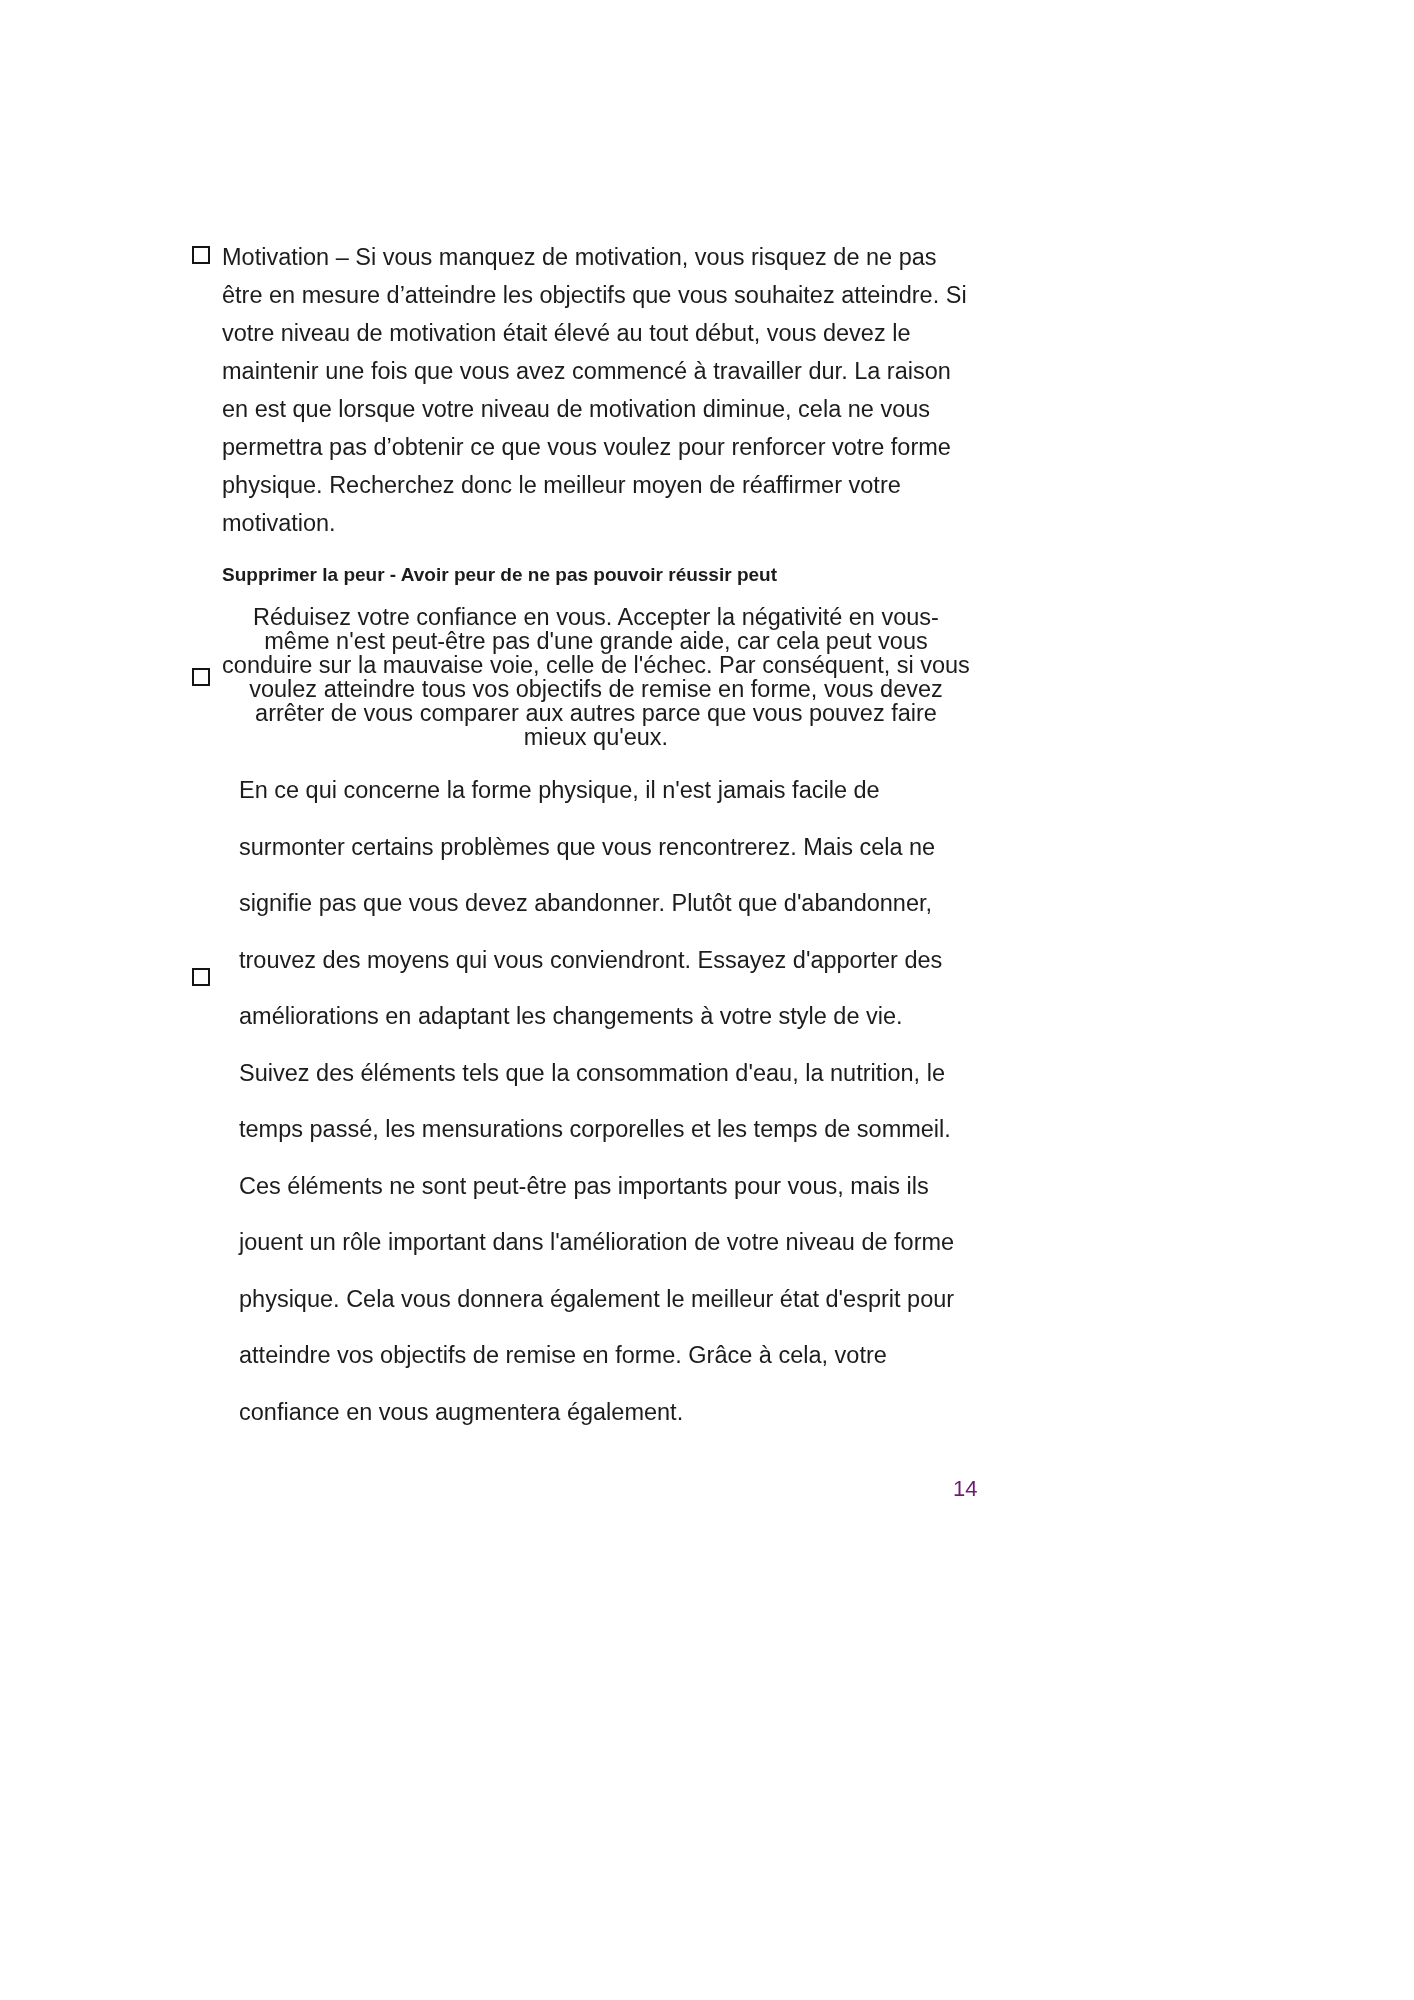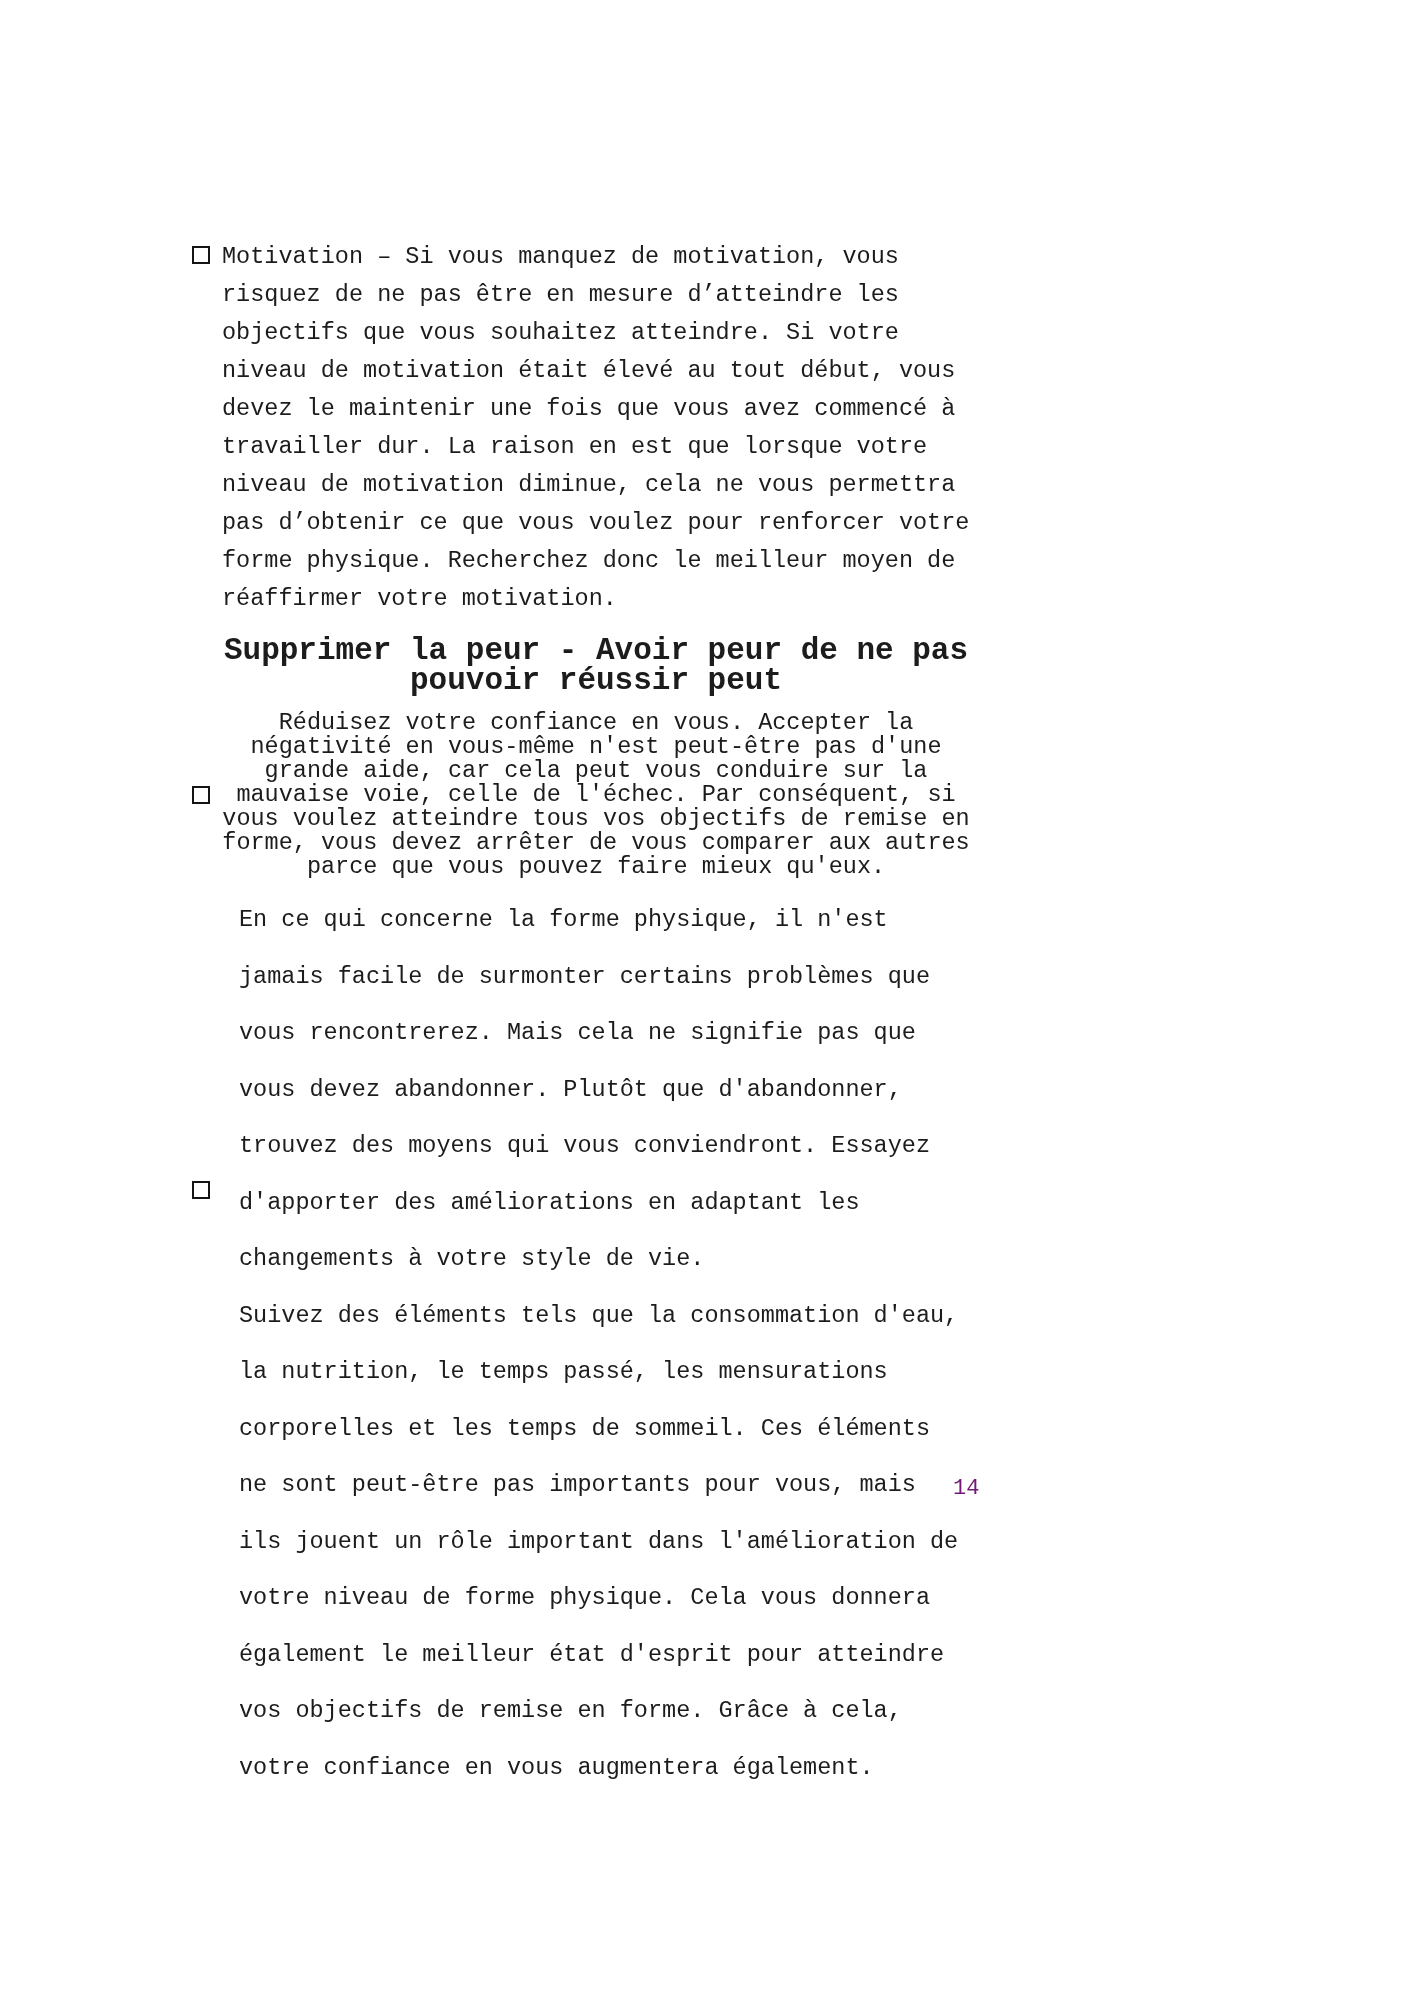--- a/index.html
+++ b/index.html
@@ -5,21 +5,21 @@
   html, body {
     margin: 0;
     padding: 0;
     background: #ffffff;
   }
   .page {
     position: relative;
     width: 1414px;
     height: 2000px;
     background: #ffffff;
-    font-family: Liberation Mono, monospace;
+    font-family: Liberation Sans, sans-serif;
     color: #1c1c1c;
     overflow: hidden;
   }
   .content {
     position: absolute;
     left: 222px;
     top: 238px;
     width: 748px;
     font-size: 23.5px;
   }
@@ -40,24 +40,23 @@
   .cb3 { top: 73%; }
   .para {
     margin: 0;
     text-align: left;
   }
   .para.normal {
     line-height: 38px;
   }
   .heading {
     margin: 18px 0 15px 0;
-    font-size: 31px;
+    font-size: 19px;
     font-weight: 700;
     line-height: 30px;
-    text-align: center;
   }
   .para.tight {
     line-height: 24px;
     text-align: center;
   }
   .cardio-line {
     margin: 2px 0 0 0;
     line-height: 24px;
   }
   .block-3 {

